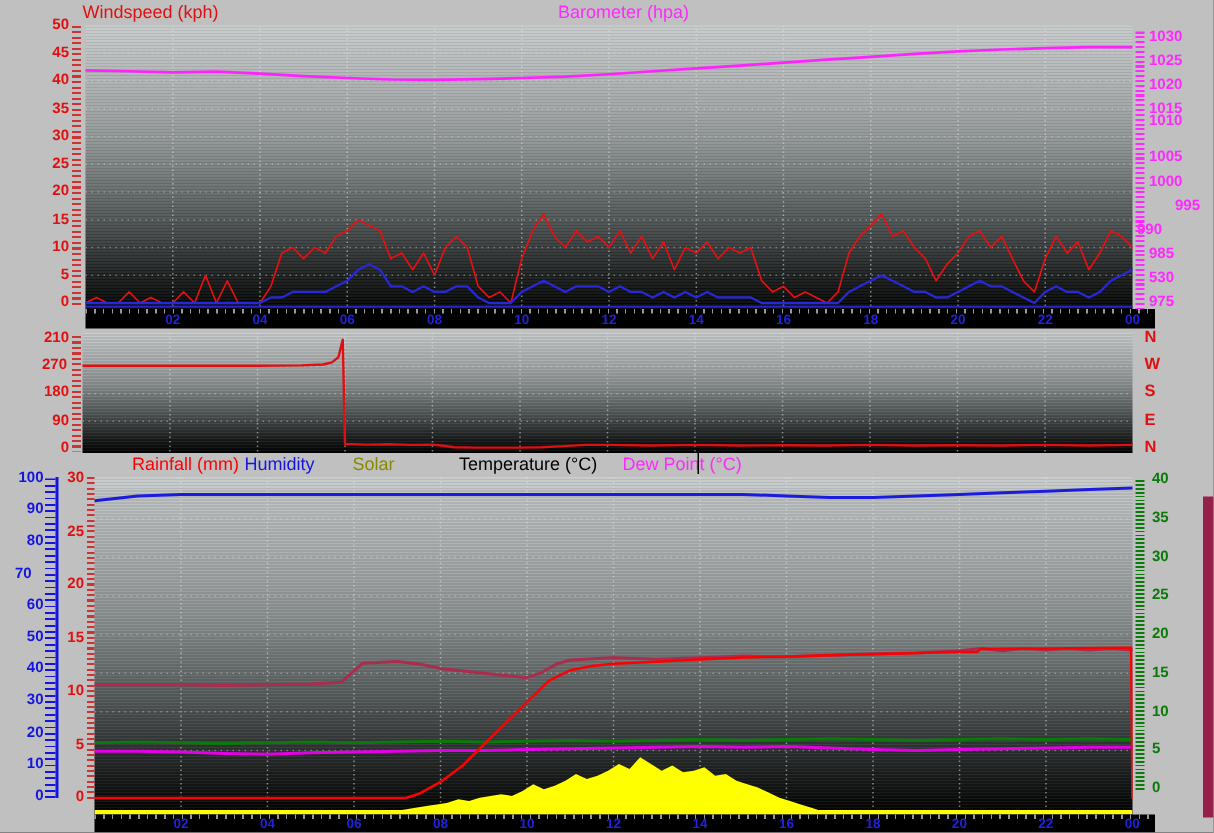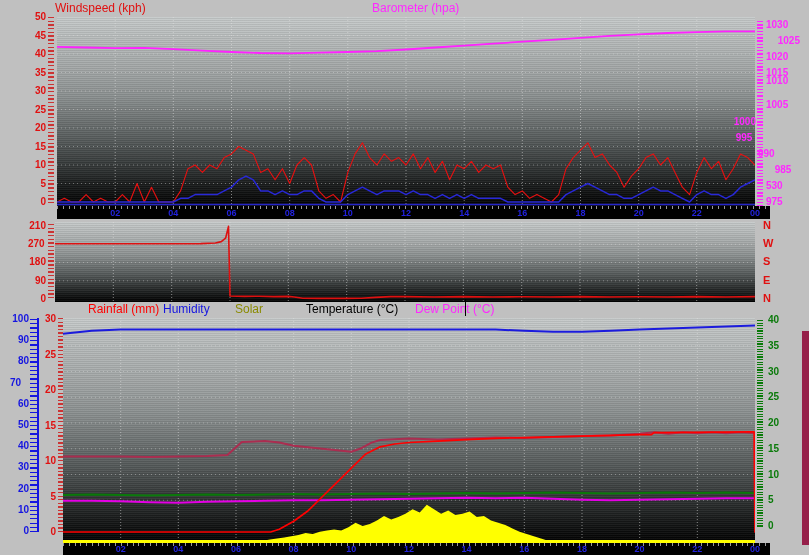--- a/index.html
+++ b/index.html
@@ -68,29 +68,29 @@
       <div class="albl" style="left: 16px; top: 104.5px; width: 30px; text-align: right; color: rgb(224, 16, 16);">25</div>
       <div class="albl" style="left: 16px; top: 86px; width: 30px; text-align: right; color: rgb(224, 16, 16);">30</div>
       <div class="albl" style="left: 16px; top: 67.5px; width: 30px; text-align: right; color: rgb(224, 16, 16);">35</div>
       <div class="albl" style="left: 16px; top: 49px; width: 30px; text-align: right; color: rgb(224, 16, 16);">40</div>
       <div class="albl" style="left: 16px; top: 30.5px; width: 30px; text-align: right; color: rgb(224, 16, 16);">45</div>
       <div class="albl" style="left: 16px; top: 12px; width: 30px; text-align: right; color: rgb(224, 16, 16);">50</div>
     </div>
   <div id="lbl-top-right">
       <div class="albl" style="left: 766px; top: 197px; width: 34px; text-align: left; color: rgb(255, 40, 255);">975</div>
       <div class="albl" style="left: 766px; top: 180.91px; width: 34px; text-align: left; color: rgb(255, 40, 255);">530</div>
-      <div class="albl" style="left: 766px; top: 164.82px; width: 34px; text-align: center; color: rgb(255, 40, 255);">985</div>
+      <div class="albl" style="left: 766px; top: 164.82px; width: 34px; text-align: left; color: rgb(255, 40, 255);">985</div>
       <div class="albl" style="left: 758px; top: 148.73px; width: 34px; text-align: left; color: rgb(255, 40, 255);">990</div>
-      <div class="albl" style="left: 727px; top: 132.64px; width: 34px; text-align: center; color: rgb(255, 40, 255);">995</div>
-      <div class="albl" style="left: 722px; top: 116.55px; width: 34px; text-align: right; color: rgb(255, 40, 255);">1000</div>
+      <div class="albl" style="left: 766px; top: 132.64px; width: 34px; text-align: right; color: rgb(255, 40, 255);">995</div>
+      <div class="albl" style="left: 766px; top: 116.55px; width: 34px; text-align: left; color: rgb(255, 40, 255);">1000</div>
       <div class="albl" style="left: 766px; top: 100.46px; width: 34px; text-align: left; color: rgb(255, 40, 255);">1005</div>
       <div class="albl" style="left: 766px; top: 76px; width: 34px; text-align: left; color: rgb(255, 40, 255);">1010</div>
       <div class="albl" style="left: 766px; top: 68.28px; width: 34px; text-align: left; color: rgb(255, 40, 255);">1015</div>
       <div class="albl" style="left: 766px; top: 52.19px; width: 34px; text-align: left; color: rgb(255, 40, 255);">1020</div>
-      <div class="albl" style="left: 766px; top: 36.1px; width: 34px; text-align: right; color: rgb(255, 40, 255);">1025</div>
+      <div class="albl" style="left: 766px; top: 36.1px; width: 34px; text-align: left; color: rgb(255, 40, 255);">1025</div>
       <div class="albl" style="left: 766px; top: 20.01px; width: 34px; text-align: left; color: rgb(255, 40, 255);">1030</div>
     </div>
   <div class="xstrip" style="left:57px;top:206px;width:713px;height:13px;">
       <div class="tks"></div>
     </div>
   <div id="lbl-top-x">
       <div class="xlbl" style="left: 105.166px; top: 208px;">02</div>
       <div class="xlbl" style="left: 163.332px; top: 208px;">04</div>
       <div class="xlbl" style="left: 221.498px; top: 208px;">06</div>
       <div class="xlbl" style="left: 279.664px; top: 208px;">08</div>

